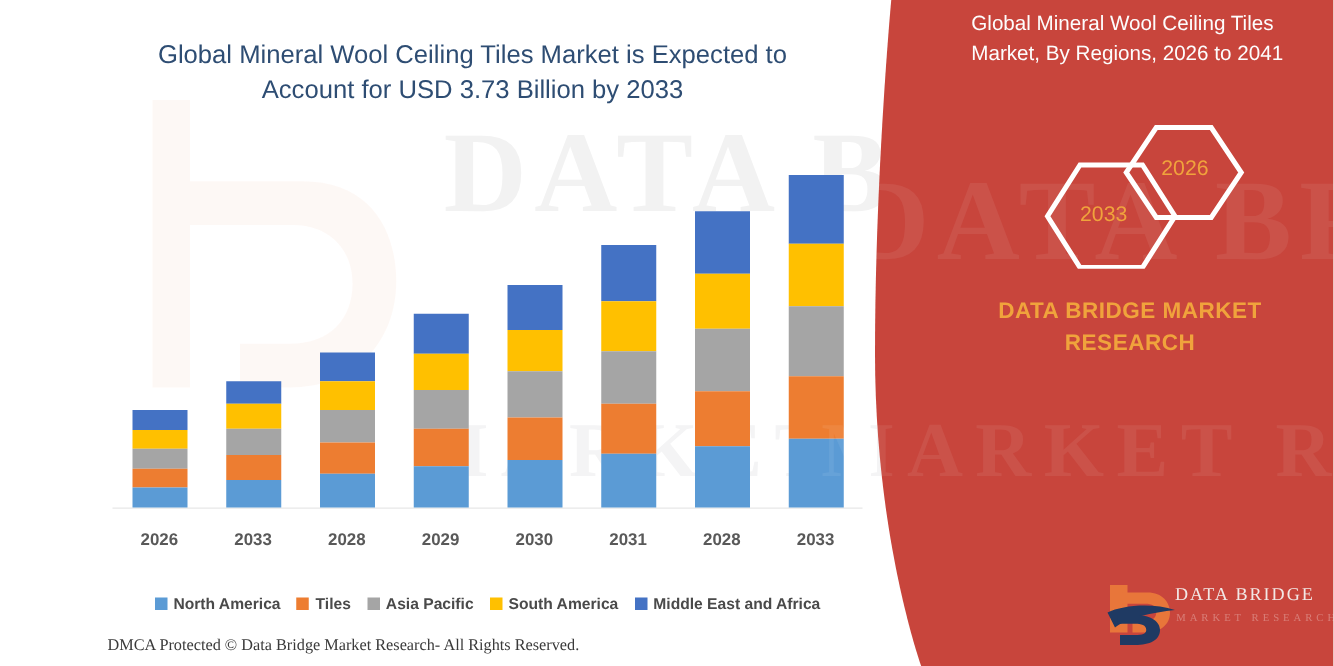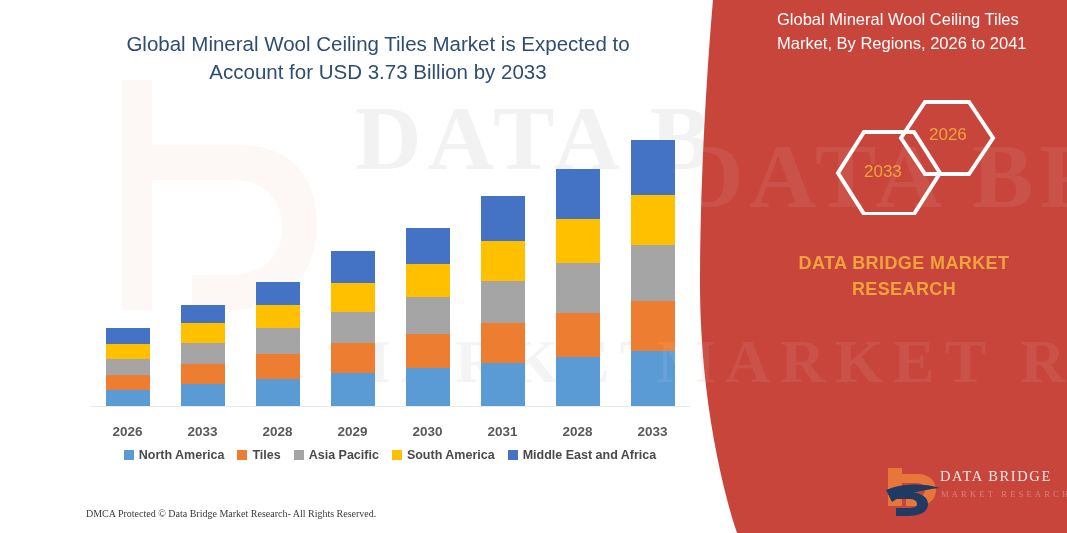--- a/index.html
+++ b/index.html
@@ -43,42 +43,42 @@
   .bars{position:absolute;left:90px;top:140px;width:600px;height:266px;display:flex;align-items:flex-end;}
   .bar-col{flex:1 1 0;display:flex;flex-direction:column;justify-content:flex-end;align-items:center;height:100%;}
   .bar{width:44px;display:flex;flex-direction:column;}
   .seg{width:100%;}
 
   .xlabels{position:absolute;left:90px;top:424px;width:600px;display:flex;}
   .xlabel{flex:1 1 0;text-align:center;font-size:13.5px;font-weight:700;color:#595959;}
 
   
   .legend{
-    position:absolute;left:90px;top:448px;width:600px;
+    position:absolute;left:90px;top:476px;width:600px;
     display:flex;justify-content:center;align-items:center;gap:13px;
   }
   .legend-item{display:flex;align-items:center;gap:5px;}
   .legend-swatch{width:10px;height:10px;display:inline-block;}
   .legend-label{font-size:12.5px;font-weight:700;color:#4a4a4a;white-space:nowrap;}
 
   
   .footer{position:absolute;left:0;top:508px;width:700px;height:18px;}
-  .foot-left{position:absolute;left:86px;top:0;font-size:10px;color:#3a3a3a;font-family:"Liberation Serif",serif;white-space:nowrap;}
+  .foot-left{position:absolute;left:86px;top:0;font-size:13px;color:#3a3a3a;font-family:"Liberation Serif",serif;white-space:nowrap;}
   .foot-right{position:absolute;left:428px;top:0;font-size:9px;color:#3a3a3a;font-family:"Liberation Serif",serif;white-space:nowrap;}
 
   
   .right-panel{position:absolute;left:0;top:0;width:1067px;height:533px;pointer-events:none;}
   .right-content{position:absolute;left:737px;top:0;width:330px;height:533px;}
 
   .rp-title{
     position:absolute;left:40px;top:8px;width:285px;
     color:#fdfdfd;font-size:16.5px;line-height:1.45;font-weight:400;
   }
   .rp-brand{
-    position:absolute;left:22px;top:250px;width:290px;
+    position:absolute;left:22px;top:235px;width:290px;
     text-align:center;color:#f0a33c;font-size:18px;font-weight:700;
     letter-spacing:.4px;line-height:1.45;
   }
   .hex-wrap{position:absolute;left:10px;top:95px;width:310px;height:120px;}
   .hex-text{
     position:absolute;color:#f0a33c;font-size:17px;font-weight:400;
   }
   .hex-2033{left:118px;top:160px;}
   .hex-2026{left:182px;top:120px;}
 

